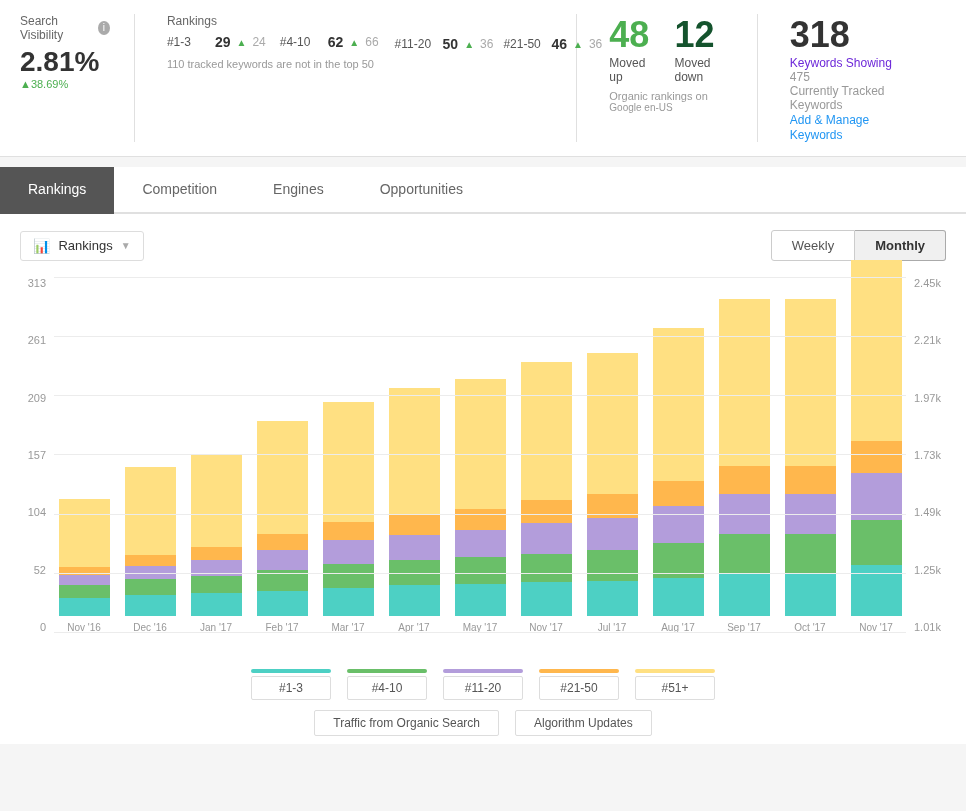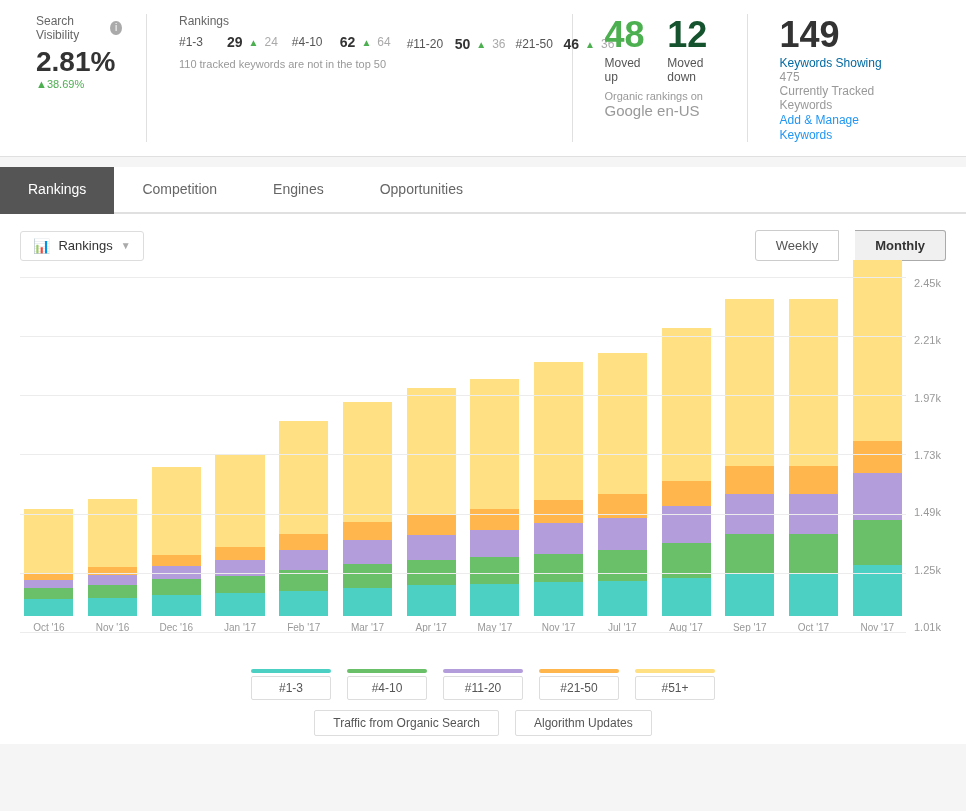--- a/index.html
+++ b/index.html
@@ -3,21 +3,21 @@
   <meta charset="utf-8">
   <style>
     * { box-sizing: border-box; margin: 0; padding: 0; }
     body { font-family: Arial, sans-serif; background: #f5f5f5; color: #333; font-size: 13px; width: 966px; }
     
     
     .stats-bar {
       display: flex;
       background: #fff;
       border-bottom: 1px solid #e0e0e0;
-      padding: 14px 36px;
+      padding: 14px 20px;
       gap: 8px;
     }
     .stat-block {
       padding: 0 24px;
       border-right: 1px solid #e0e0e0;
     }
     .stat-block:first-child { padding-left: 0; }
     .stat-block:last-child { border-right: none; }
     
     .stat-label { font-size: 12px; color: #666; margin-bottom: 4px; display: flex; align-items: center; gap: 4px; }
@@ -33,21 +33,21 @@
     .arrow-up { color: #4caf50; font-size: 10px; }
     .rank-change { color: #aaa; font-size: 12px; }
     .rank-note { font-size: 11px; color: #999; margin-top: 4px; grid-column: span 2; }
     .moved-up-val { font-size: 36px; font-weight: bold; color: #4caf50; }
     .moved-down-val { font-size: 36px; font-weight: bold; color: #14532d; }
     .moved-label { font-size: 12px; color: #555; }
     
     
     .keywords-block { padding: 0 24px; }
     .kw-main { font-size: 36px; font-weight: bold; color: #333; }
-    .kw-label { font-size: 12px; color: #0369a1; }
+    .kw-label { font-size: 12px; color: #6d28d9; }
     .kw-sub { font-size: 12px; color: #999; }
     .kw-link { font-size: 12px; color: #2196f3; text-decoration: none; cursor: pointer; }
     
     
     .tabs-bar {
       display: flex;
       background: #fff;
       border-bottom: 2px solid #e0e0e0;
       margin-top: 10px;
     }
@@ -88,21 +88,21 @@
       border: 1px solid #ddd;
       padding: 6px 12px;
       border-radius: 3px;
       cursor: pointer;
       background: #fff;
       font-size: 13px;
       color: #333;
     }
     .chart-icon { font-size: 14px; color: #666; }
     
-    .period-buttons { display: flex; gap: 16px; }
+    .period-buttons { display: flex; gap: 0; }
     .period-btn {
       padding: 7px 20px;
       border: 1px solid #ccc;
       background: #fff;
       cursor: pointer;
       font-size: 13px;
       color: #555;
     }
     .period-btn:first-child { border-radius: 3px 0 0 3px; }
     .period-btn:last-child { border-radius: 0 3px 3px 0; border-left: none; }
@@ -262,21 +262,21 @@
     </div>
     <div class="rankings-grid">
       <div class="rank-row">
         <span class="rank-range">#1-3</span>
         <span class="rank-num">29</span>
         <span class="arrow-up">▲</span>
         <span class="rank-change">24</span>
         <span class="rank-range" style="margin-left:8px;">#4-10</span>
         <span class="rank-num">62</span>
         <span class="arrow-up">▲</span>
-        <span class="rank-change">64</span>
+        <span class="rank-change">66</span>
       </div>
       <div class="rank-row" style="margin-top:4px;">
         <span class="rank-range">#11-20</span>
         <span class="rank-num">50</span>
         <span class="arrow-up">▲</span>
         <span class="rank-change">36</span>
         <span class="rank-range" style="margin-left:4px;">#21-50</span>
         <span class="rank-num">46</span>
         <span class="arrow-up">▲</span>
         <span class="rank-change">36</span>
@@ -291,26 +291,26 @@
         <div class="moved-up-val">48</div>
         <div class="moved-label">Moved up</div>
       </div>
       <div>
         <div class="moved-down-val">12</div>
         <div class="moved-label">Moved down</div>
       </div>
     </div>
     <div style="margin-top:6px;">
       <div style="font-size:11px;color:#999;">Organic rankings on</div>
-      <div style="font-size:15px;color:#999;">Google en-US</div>
+      <div style="font-size:10px;color:#999;">Google en-US</div>
     </div>
   </div>
 
   <div class="keywords-block">
-    <div class="kw-main">149</div>
+    <div class="kw-main">318</div>
     <div class="kw-label">Keywords Showing</div>
     <div class="kw-sub">475</div>
     <div class="kw-sub">Currently Tracked Keywords</div>
     <a class="kw-link">Add &amp; Manage Keywords</a>
   </div>
 </div>
 
 <div class="tabs-bar">
   <button class="tab active">Rankings</button>
   <button class="tab">Competition</button>
@@ -325,43 +325,42 @@
       <span>Rankings</span>
       <span style="font-size:10px;color:#aaa;">▼</span>
     </div>
     <div class="period-buttons">
       <button class="period-btn">Weekly</button>
       <button class="period-btn active">Monthly</button>
     </div>
   </div>
 
   <div class="bar-chart-wrap">
+    <div class="y-axis-left">
+      <span>313</span>
+      <span>261</span>
+      <span>209</span>
+      <span>157</span>
+      <span>104</span>
+      <span>52</span>
+      <span>0</span>
+    </div>
 
     <div class="chart-main">
       <div class="grid-lines">
         <div class="grid-line"></div>
         <div class="grid-line"></div>
         <div class="grid-line"></div>
         <div class="grid-line"></div>
         <div class="grid-line"></div>
         <div class="grid-line"></div>
         <div class="grid-line"></div>
       </div>
       <div class="bars-row" id="bars-row">
 
-      <div class="bar-group">
-            <div class="bar-stack">
-              <div class="bar-segment" style="height: 64px; background: rgb(255, 224, 130);"></div>
-              <div class="bar-segment" style="height: 7px; background: rgb(255, 183, 77);"></div>
-              <div class="bar-segment" style="height: 8px; background: rgb(179, 157, 219);"></div>
-              <div class="bar-segment" style="height: 11px; background: rgb(106, 191, 105);"></div>
-              <div class="bar-segment" style="height: 17px; background: rgb(77, 208, 196);"></div>
-            </div>
-            <div class="bar-label">Oct '16</div>
-          </div>
           <div class="bar-group">
             <div class="bar-stack">
               <div class="bar-segment" style="height: 68px; background: rgb(255, 224, 130);"></div>
               <div class="bar-segment" style="height: 8px; background: rgb(255, 183, 77);"></div>
               <div class="bar-segment" style="height: 10px; background: rgb(179, 157, 219);"></div>
               <div class="bar-segment" style="height: 13px; background: rgb(106, 191, 105);"></div>
               <div class="bar-segment" style="height: 18px; background: rgb(77, 208, 196);"></div>
             </div>
             <div class="bar-label">Nov '16</div>
           </div>

